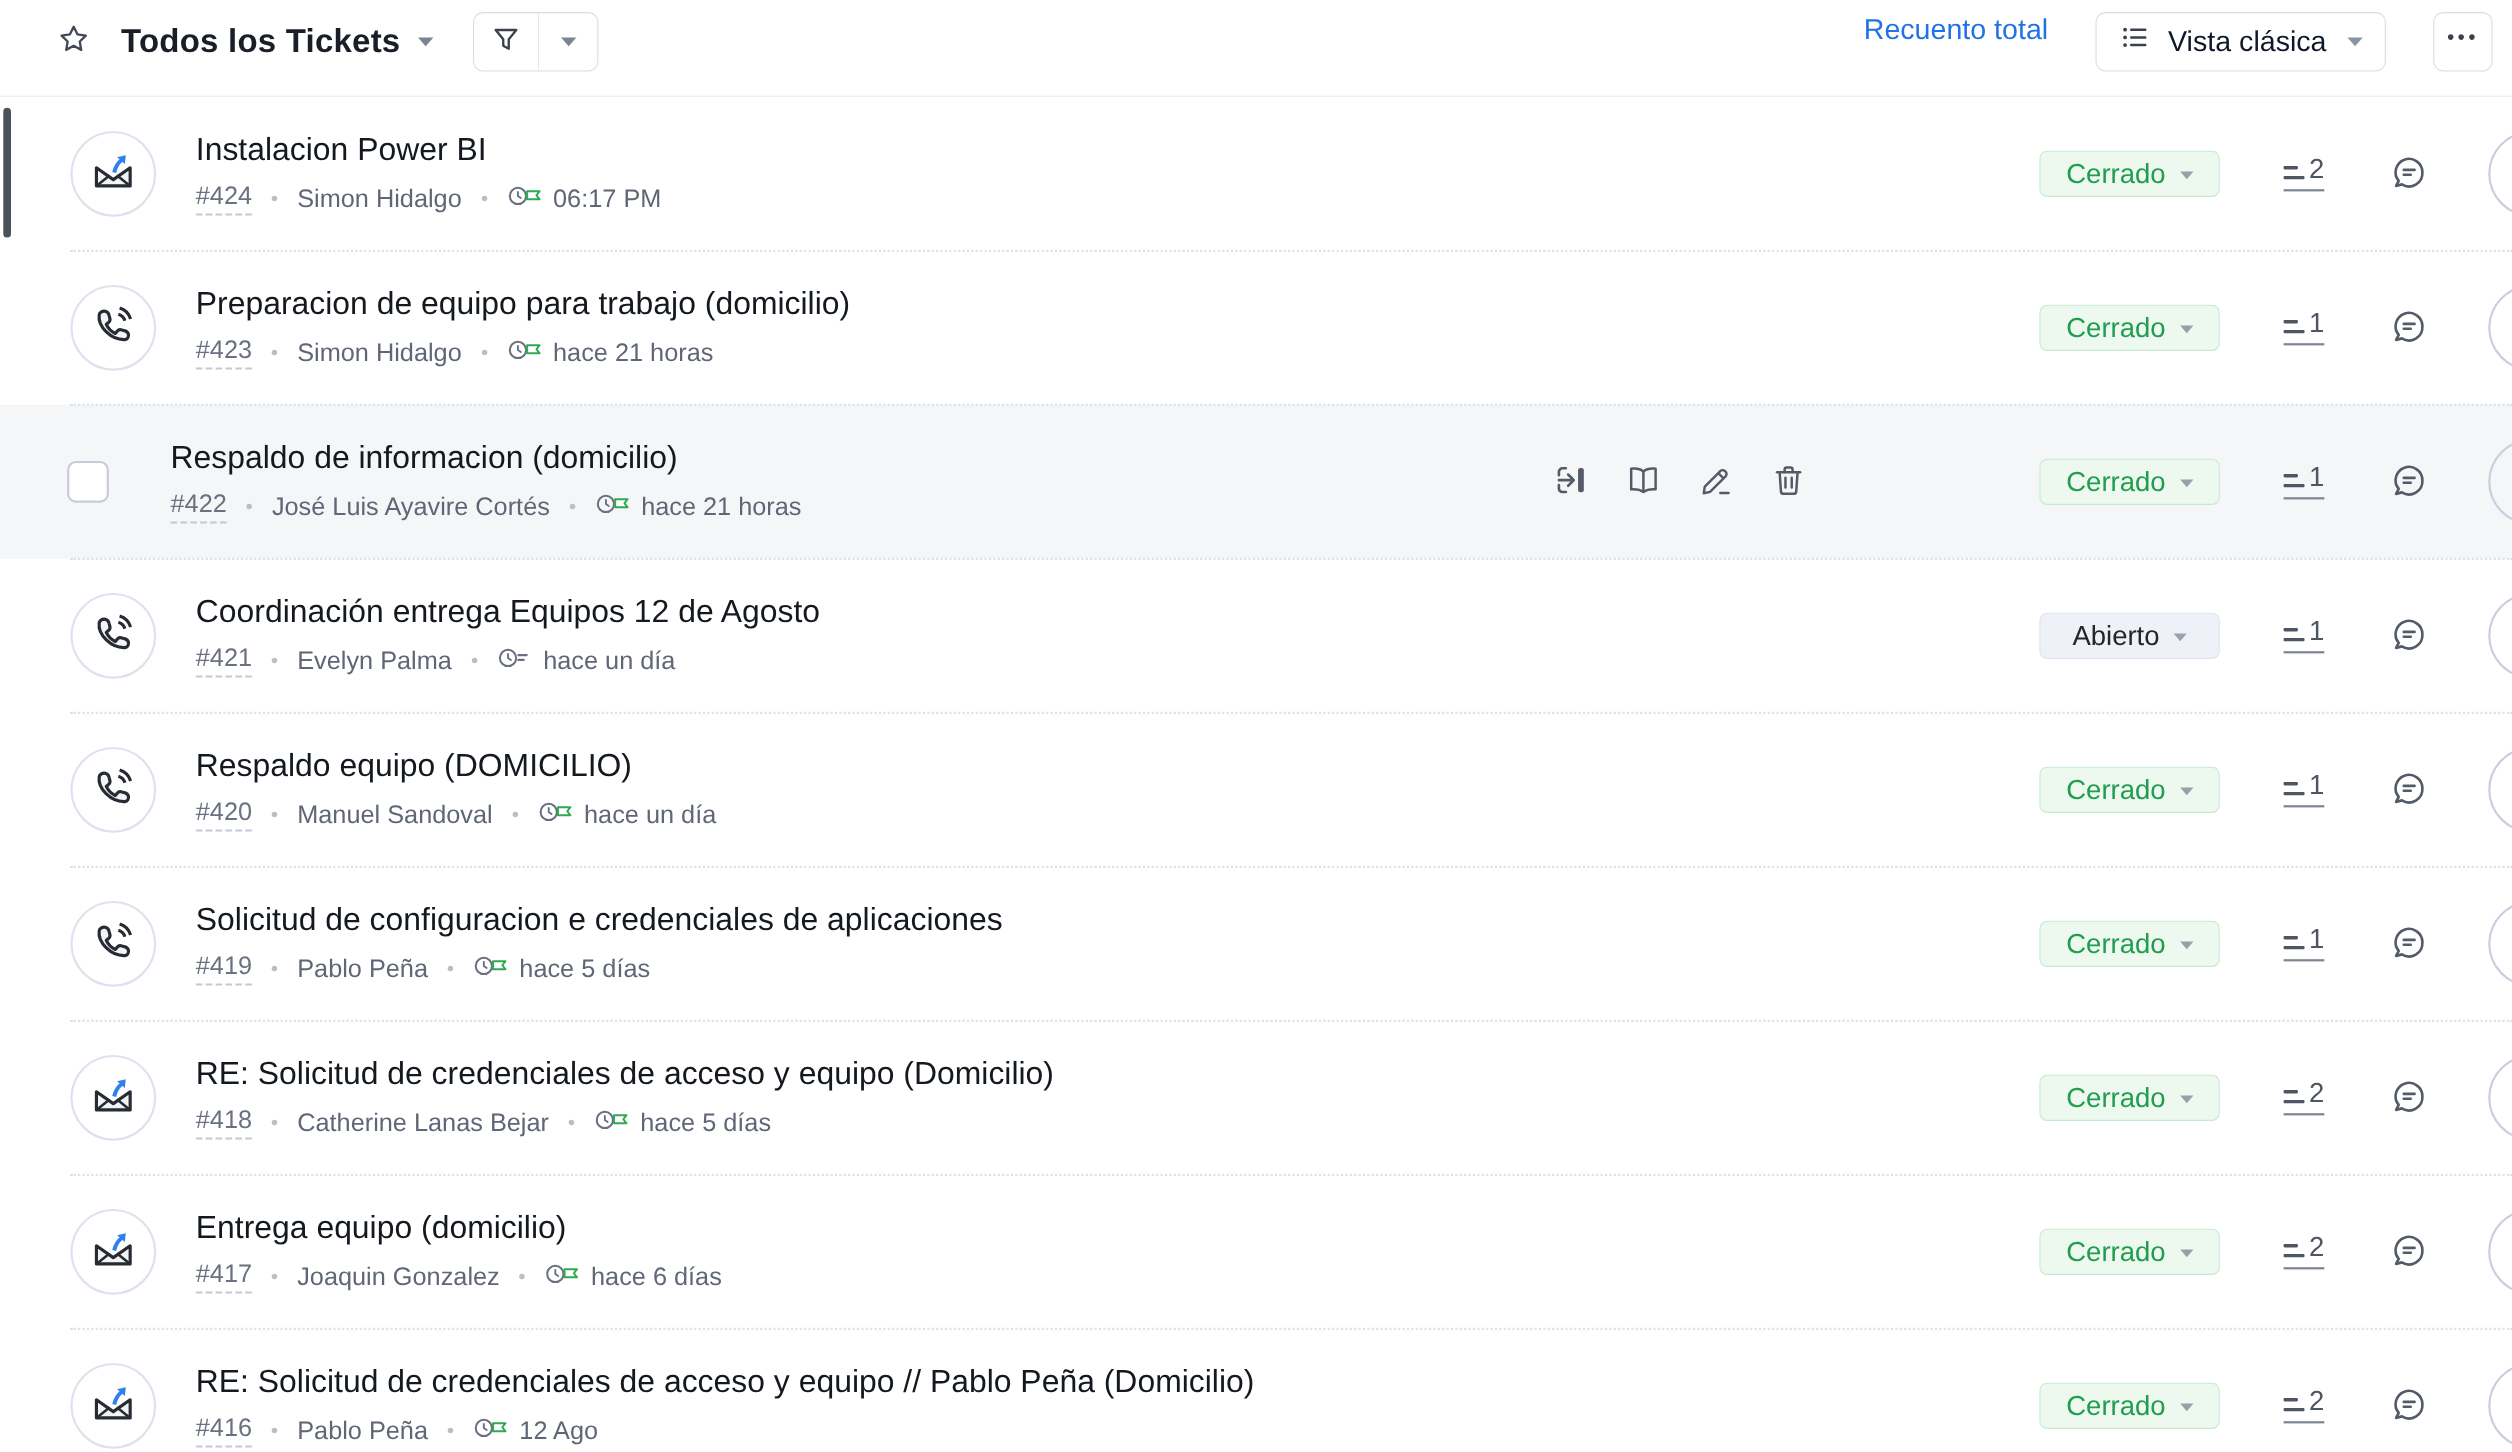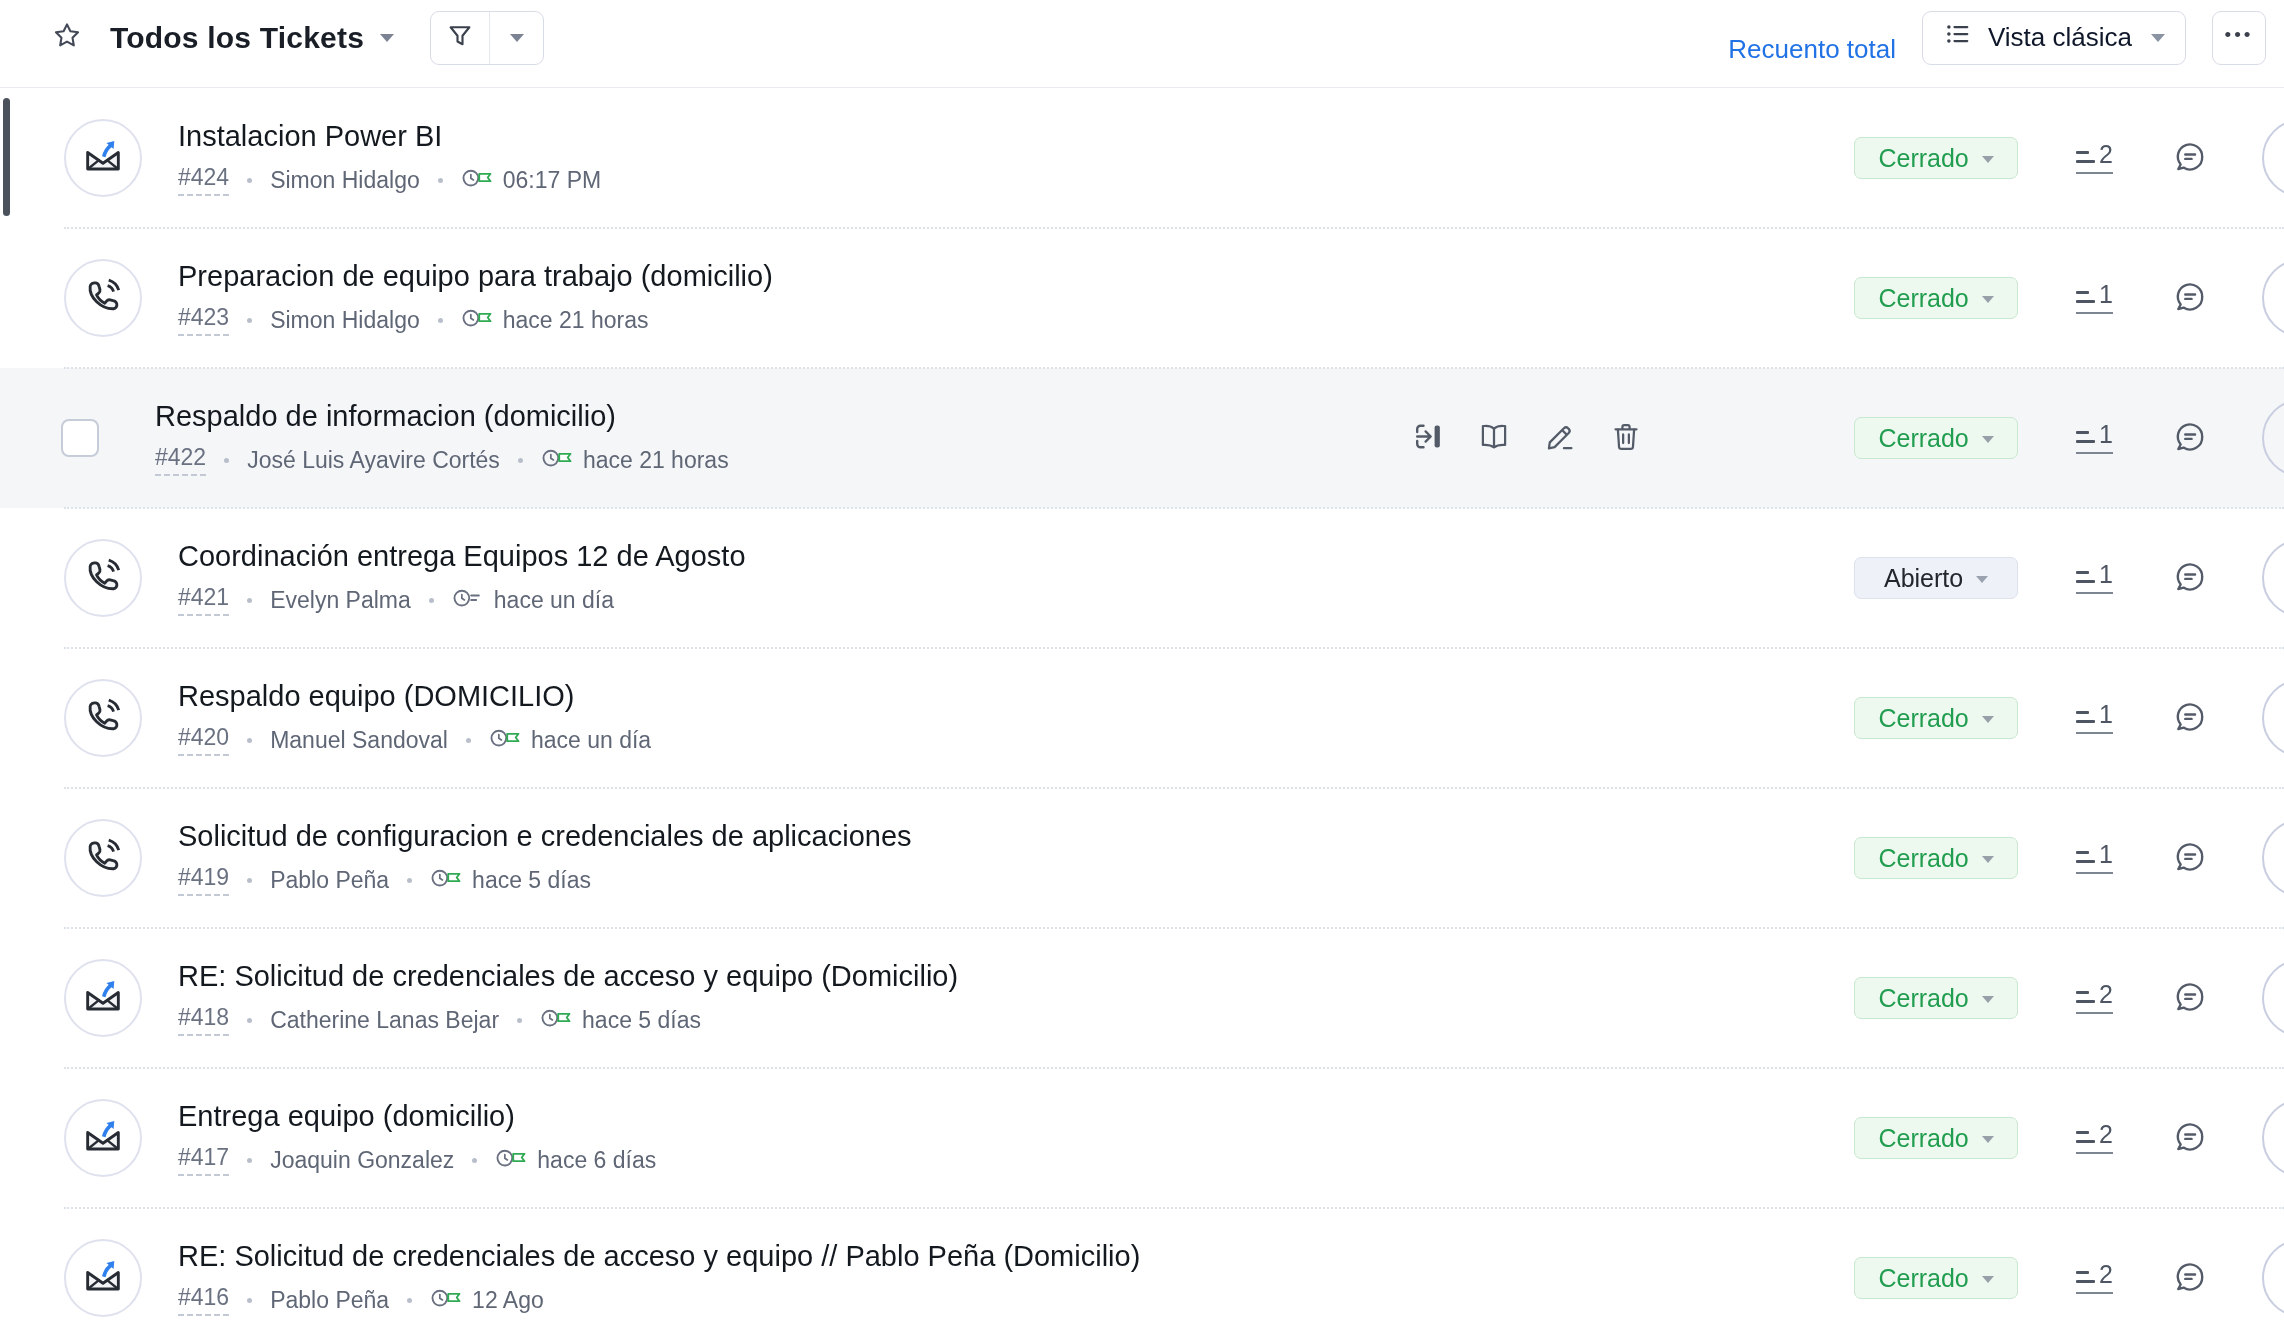--- a/index.html
+++ b/index.html
@@ -10,21 +10,21 @@
   }
   
   .header{height:88px;display:flex;align-items:center;padding:0 18px 12px 50px;border-bottom:1px solid #e9ebf1;background:#fff;position:relative;z-index:3;}
   .icon-btn{background:none;border:none;padding:0;display:flex;align-items:center;justify-content:center;cursor:pointer;}
   .header-title{font-size:30px;font-weight:700;color:#191e27;margin-left:26px;letter-spacing:.2px;}
   .caret{width:0;height:0;border-left:7px solid transparent;border-right:7px solid transparent;border-top:8px solid #7c8493;display:inline-block;}
   .title-caret{margin-left:16px;}
   .filter-group{margin-left:36px;height:54px;border:1px solid #d7dce6;border-radius:9px;display:flex;align-items:stretch;background:#fff;}
   .filter-seg{width:58px;display:flex;align-items:center;justify-content:center;border:none;background:none;cursor:pointer;}
   .filter-seg + .filter-seg{border-left:1px solid #e3e7ef;width:54px;}
-  .header-right{margin-left:auto;display:flex;align-items:flex-end;gap:26px;}
+  .header-right{margin-left:auto;display:flex;align-items:flex-start;gap:43px;}
   .count-link{font-size:26px;color:var(--link_blue,#2172e5);text-decoration:none;}
   .view-btn{height:54px;border:1px solid #d7dce6;border-radius:9px;background:#fff;display:flex;align-items:center;gap:15px;padding:0 20px;font-size:26px;color:#0f172a;cursor:pointer;font-family:inherit;}
   .view-caret{border-top-color:#8a93a2;margin-left:4px;}
   .more-btn{width:54px;height:54px;border:1px solid #d7dce6;border-radius:9px;background:#fff;font-size:19px;letter-spacing:3px;color:#3b414c;display:flex;align-items:center;justify-content:center;padding-bottom:6px;cursor:pointer;}
   
   .list{position:relative;}
   .row{position:relative;height:140px;display:flex;align-items:center;padding-left:64px;background:#fff;}
   .row::before{content:"";position:absolute;top:-1px;left:64px;right:0;border-top:2px dotted #dde1e8;}
   .row:first-child::before{display:none;}
   .row.hovered{background:#f5f6f8;padding-left:41px;}

